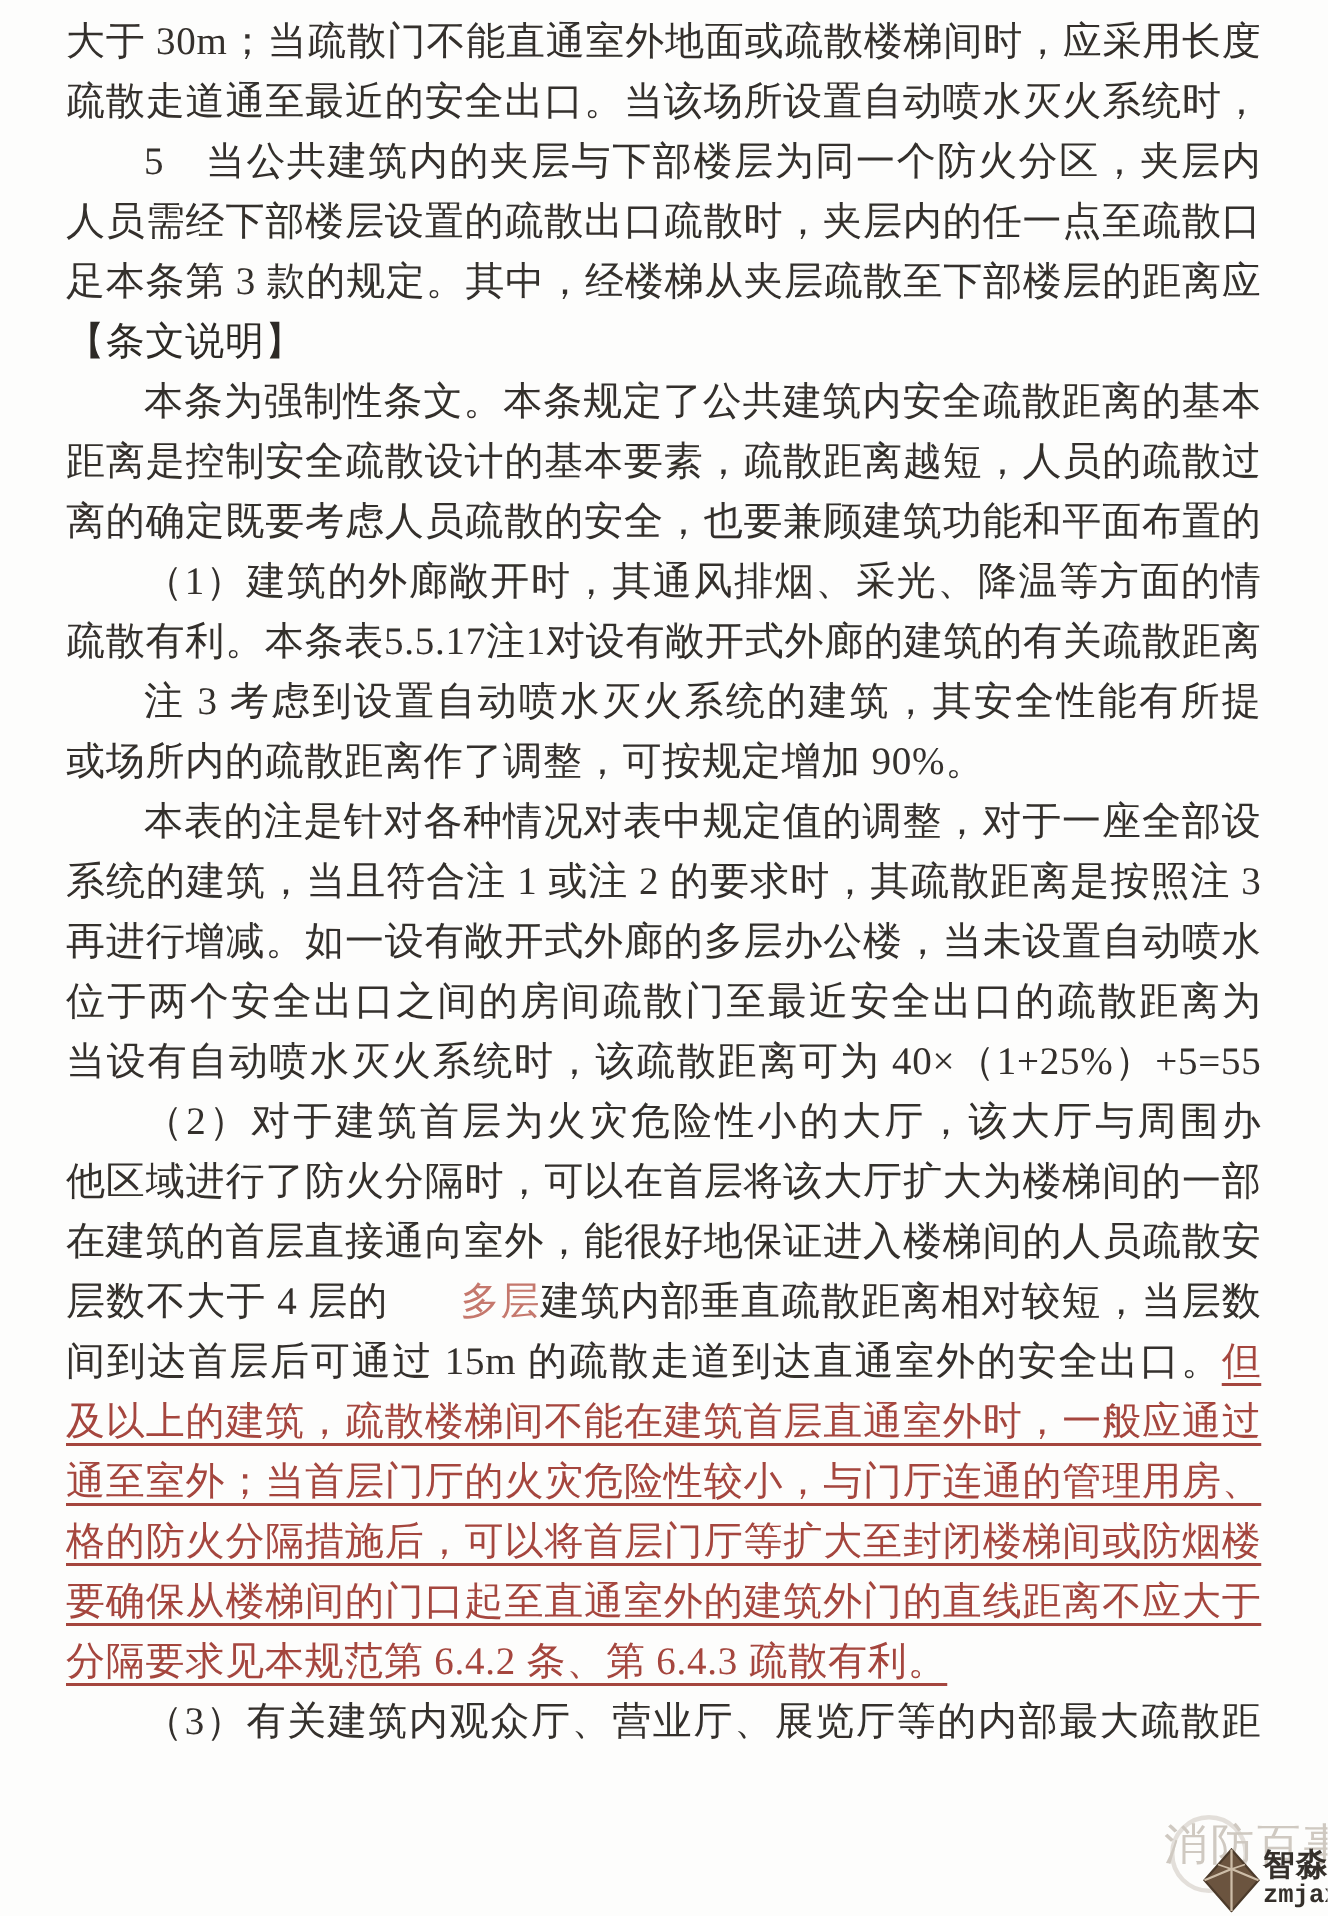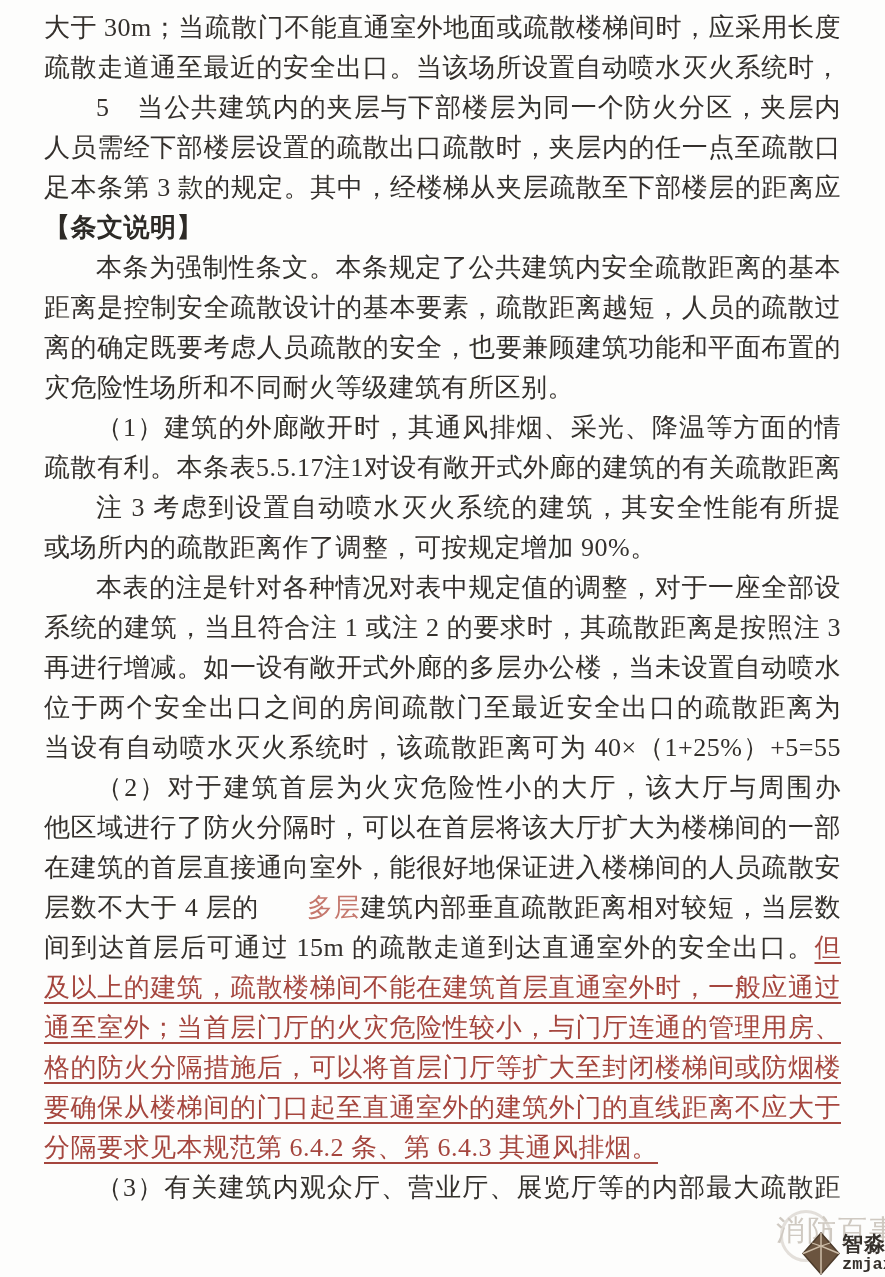--- a/index.html
+++ b/index.html
@@ -24,21 +24,21 @@
     font-size: 26px;
     color: #34302c;
     text-align: justify;
     text-align-last: left;
     overflow: hidden;
     letter-spacing: 0.5px;
   }
   .line.fill { text-align-last: justify; }
   .line.indent { text-indent: 2em; }
   .run.normal { color: #34302c; }
-  .run.bold { font-weight: bold; color: #2d2a26; }
+  .run.bold { font-weight: normal; color: #2d2a26; }
   .run.red { color: #c5786d; margin-left: 48px; }
   .run.redline {
     color: #a5463e;
     text-decoration: underline;
     text-decoration-thickness: 2px;
     text-underline-offset: 6px;
     text-decoration-color: #a5463e;
   }
   .watermark {
     position: absolute;
@@ -109,21 +109,20 @@
       <div class="line fill"><span class="run normal">人员需经下部楼层设置的疏散出口疏散时，夹层内的任一点至疏散口的疏散距离应满</span></div>
       <div class="line fill"><span class="run normal">足本条第 3 款的规定。其中，经楼梯从夹层疏散至下部楼层的距离应按其梯段水平投</span></div>
     </div>
     <div class="paragraph">
       <div class="line"><span class="run bold">【条文说明】</span></div>
     </div>
     <div class="paragraph">
       <div class="line fill indent"><span class="run normal">本条为强制性条文。本条规定了公共建筑内安全疏散距离的基本要求。安全疏散</span></div>
       <div class="line fill"><span class="run normal">距离是控制安全疏散设计的基本要素，疏散距离越短，人员的疏散过程越安全。该距</span></div>
       <div class="line fill"><span class="run normal">离的确定既要考虑人员疏散的安全，也要兼顾建筑功能和平面布置的要求，对不同火</span></div>
-      <div class="line"><span class="run normal">灾危险性场所和不同耐火等级建筑有所区别。</span></div>
     </div>
     <div class="paragraph">
       <div class="line fill indent"><span class="run normal">（1）建筑的外廊敞开时，其通风排烟、采光、降温等方面的情况较好，对安全</span></div>
       <div class="line fill"><span class="run normal">疏散有利。本条表5.5.17注1对设有敞开式外廊的建筑的有关疏散距离要求作了调整。</span></div>
     </div>
     <div class="paragraph">
       <div class="line fill indent"><span class="run normal">注 3 考虑到设置自动喷水灭火系统的建筑，其安全性能有所提高，也对这些建筑</span></div>
       <div class="line"><span class="run normal">或场所内的疏散距离作了调整，可按规定增加 90%。</span></div>
     </div>
     <div class="paragraph">
@@ -136,21 +135,21 @@
     <div class="paragraph">
       <div class="line fill indent"><span class="run normal">（2）对于建筑首层为火灾危险性小的大厅，该大厅与周围办公、辅助商业等其</span></div>
       <div class="line fill"><span class="run normal">他区域进行了防火分隔时，可以在首层将该大厅扩大为楼梯间的一部分。疏散楼梯间</span></div>
       <div class="line fill"><span class="run normal">在建筑的首层直接通向室外，能很好地保证进入楼梯间的人员疏散安全。考虑到建筑</span></div>
       <div class="line fill"><span class="run normal">层数不大于 4 层的</span><span class="run red">多层</span><span class="run normal">建筑内部垂直疏散距离相对较短，当层数不大于 4 层时，楼梯</span></div>
       <div class="line fill"><span class="run normal">间到达首层后可通过 15m 的疏散走道到达直通室外的安全出口。</span><span class="run redline">但对于层数为 5 层</span></div>
       <div class="line fill"><span class="run redline">及以上的建筑，疏散楼梯间不能在建筑首层直通室外时，一般应通过专用的疏散走道</span></div>
       <div class="line fill"><span class="run redline">通至室外；当首层门厅的火灾危险性较小，与门厅连通的管理用房、设备房采取了严</span></div>
       <div class="line fill"><span class="run redline">格的防火分隔措施后，可以将首层门厅等扩大至封闭楼梯间或防烟楼梯间前室内，但</span></div>
       <div class="line fill"><span class="run redline">要确保从楼梯间的门口起至直通室外的建筑外门的直线距离不应大于 30m。有关防火</span></div>
-      <div class="line"><span class="run redline">分隔要求见本规范第 6.4.2 条、第 6.4.3 其通风排烟。</span></div>
+      <div class="line"><span class="run redline">分隔要求见本规范第 6.4.2 条、第 6.4.3 疏散有利。</span></div>
     </div>
     <div class="paragraph">
       <div class="line indent"><span class="run normal">（3）有关建筑内观众厅、营业厅、展览厅等的内部最大疏散距离要求，</span></div>
     </div>
   </div>
 
 <div class="watermark">
   <div class="wm-circle"></div>
   <div class="wm-ghost">消防百事通</div>
   <svg class="wm-diamond" viewBox="0 0 38 43" xmlns="http://www.w3.org/2000/svg">

